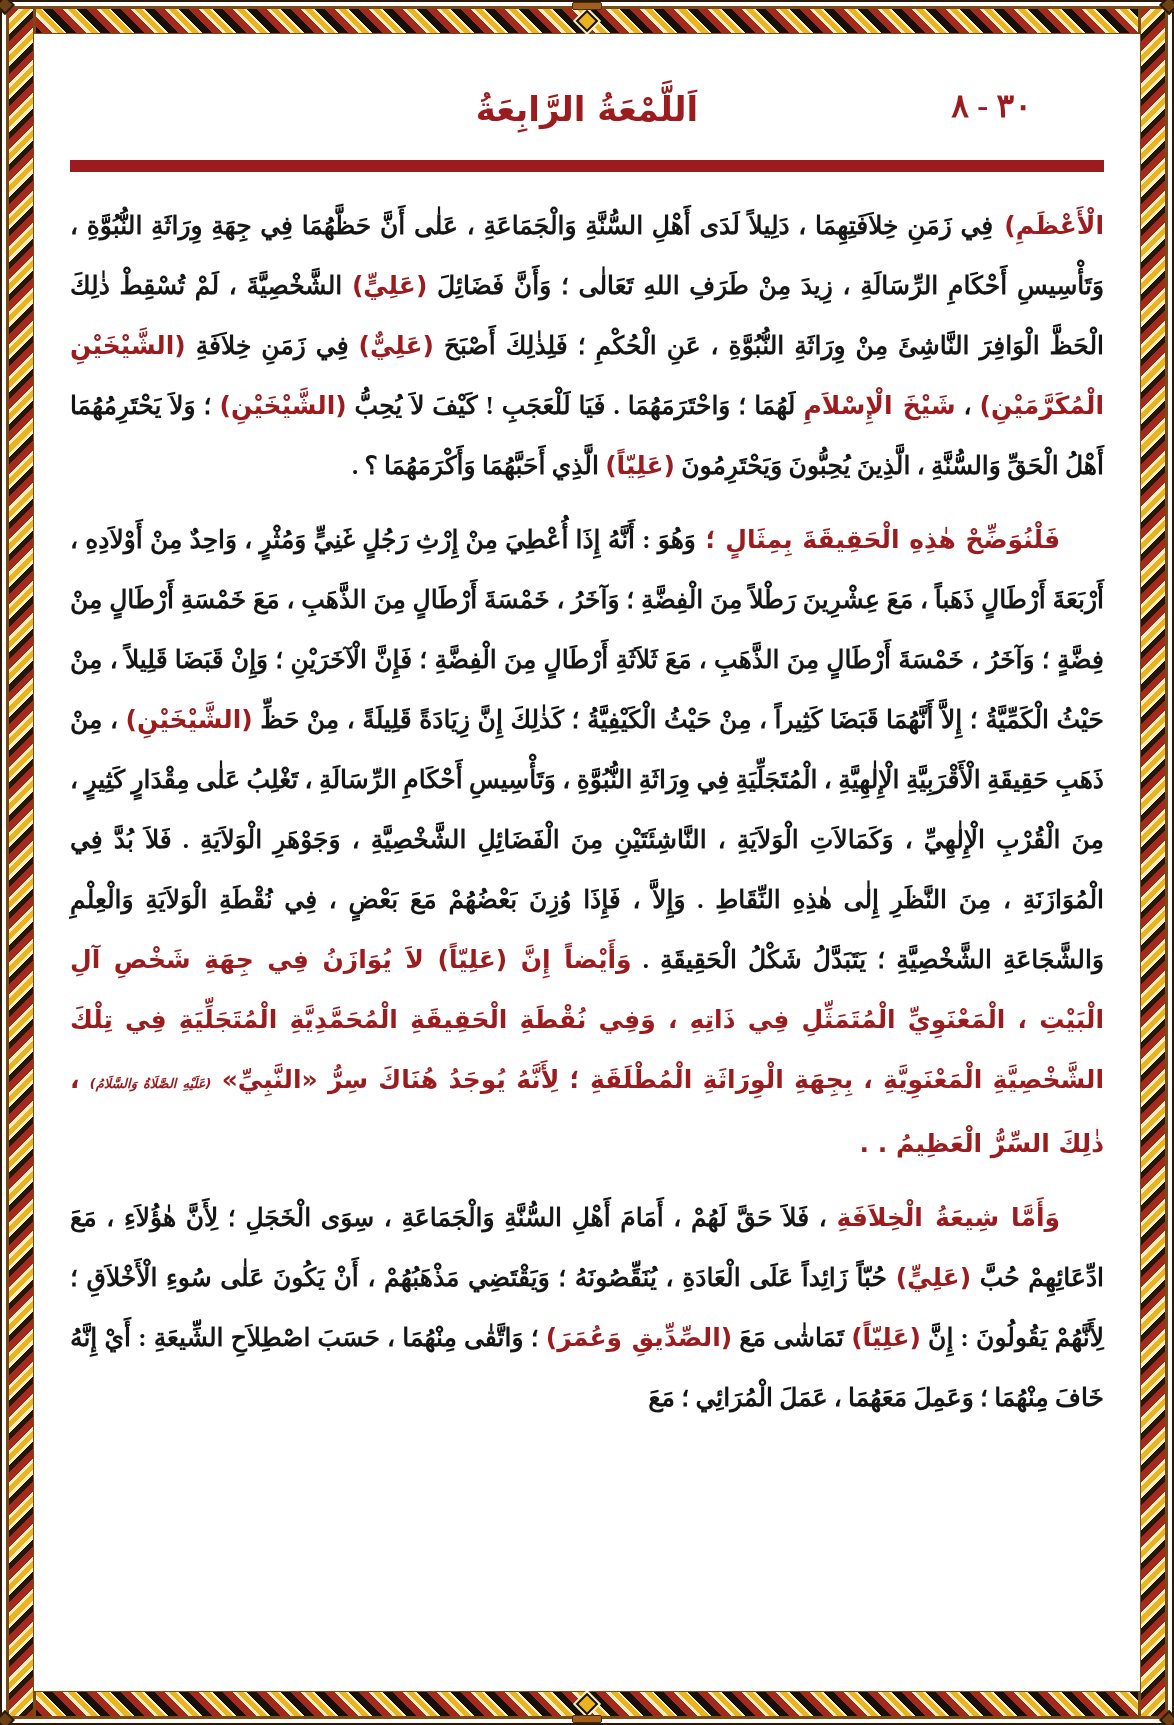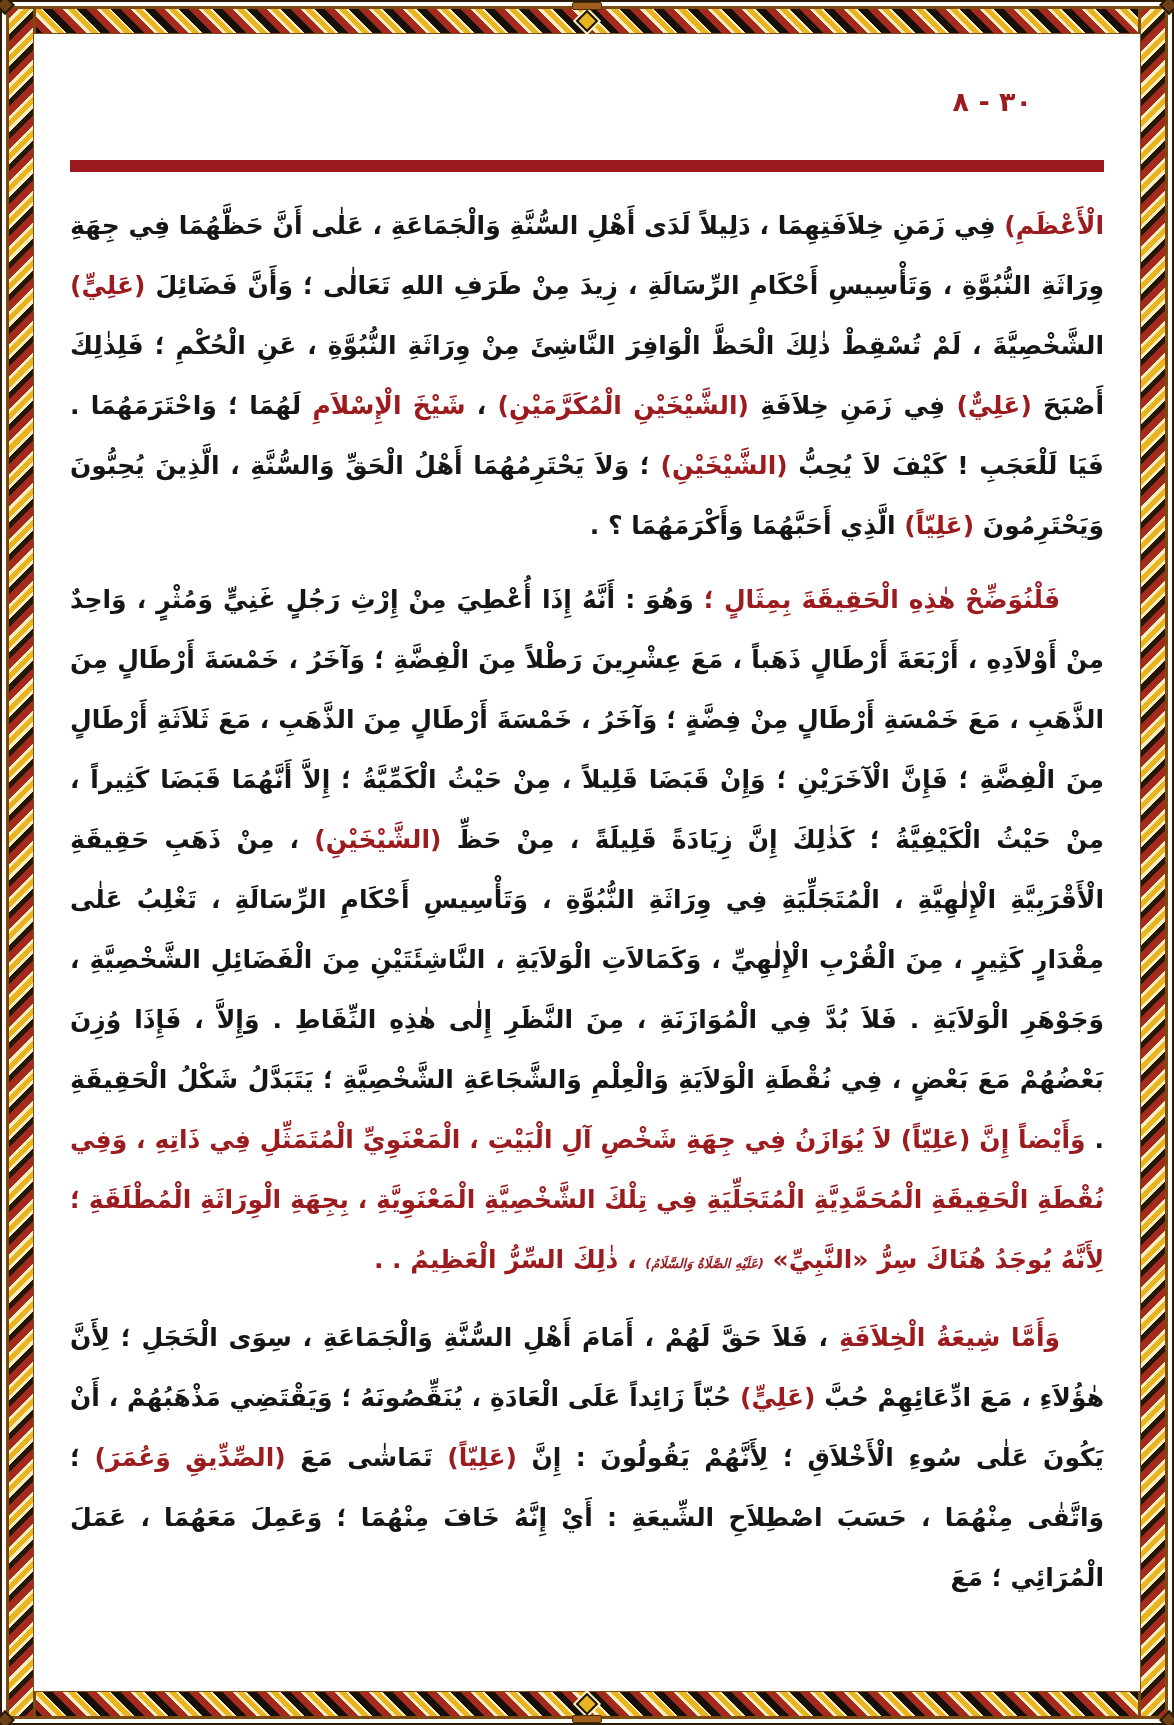--- a/index.html
+++ b/index.html
@@ -74,39 +74,40 @@
     padding:40px 36px 0 36px;
     direction:rtl;
   }
   .header{position:relative;height:78px;}
   .page-title{
     font-size:34px;font-weight:bold;color:var(--accent);
     text-align:center;line-height:70px;
   }
   .page-number{
     position:absolute;top:12px;right:72px;
-    font-size:27px;font-weight:bold;color:var(--accent);
+    font-size:33px;font-weight:bold;color:var(--accent);
     direction:rtl;
+    font-family:Liberation Serif, serif;
   }
   .rule{
     height:6px;
     border-top:3px solid var(--accent);
     border-bottom:9px solid var(--accent);
     margin-top:8px;
   }
   .body-text{
     margin-top:24px;
     font-size:25px;font-weight:bold;color:var(--ink);
     line-height:60px;
     text-align:justify;text-justify:inter-word;
     direction:rtl;
   }
   .para{margin-bottom:14px;}
   .para.indent{text-indent:44px;}
-  .seg-black{color:var(--ink);}
+  .seg-black{color:var(--ink);font-family:Liberation Serif, serif;}
   .seg-red{color:var(--accent);}
   .seg-seal{
     color:var(--accent);
     font-size:13px;
     letter-spacing:-1px;
     font-style:italic;
   }
 </style>
 </head>
 <body>
@@ -122,20 +123,21 @@
     <div class="tab tab-bottom"></div>
     <div class="corner corner-tl"></div>
     <div class="corner corner-tr"></div>
     <div class="corner corner-bl"></div>
     <div class="corner corner-br"></div>
   </div>
 
   <div class="content">
     <header class="header">
       <div class="page-number">٣٠ - ٨</div>
+      <h1 class="page-title">اَللَّمْعَةُ الرَّابِعَةُ</h1>
     </header>
     <div class="rule"></div>
     <main class="body-text">
         <p class="para"><span class="seg-red">الْأَعْظَمِ) </span><span class="seg-black">فِي زَمَنِ خِلاَفَتِهِمَا ، دَلِيلاً لَدَى أَهْلِ السُّنَّةِ وَالْجَمَاعَةِ ، عَلٰى أَنَّ حَظَّهُمَا فِي جِهَةِ وِرَاثَةِ النُّبُوَّةِ ، وَتَأْسِيسِ أَحْكَامِ الرِّسَالَةِ ، زِيدَ مِنْ طَرَفِ اللهِ تَعَالٰى ؛ وَأَنَّ فَضَائِلَ </span><span class="seg-red">(عَلِيٍّ)</span><span class="seg-black"> الشَّخْصِيَّةَ ، لَمْ تُسْقِطْ ذٰلِكَ الْحَظَّ الْوَافِرَ النَّاشِئَ مِنْ وِرَاثَةِ النُّبُوَّةِ ، عَنِ الْحُكْمِ ؛ فَلِذٰلِكَ أَصْبَحَ </span><span class="seg-red">(عَلِيٌّ)</span><span class="seg-black"> فِي زَمَنِ خِلاَفَةِ </span><span class="seg-red">(الشَّيْخَيْنِ الْمُكَرَّمَيْنِ)</span><span class="seg-black"> ، </span><span class="seg-red">شَيْخَ الْإِسْلاَمِ</span><span class="seg-black"> لَهُمَا ؛ وَاحْتَرَمَهُمَا . فَيَا لَلْعَجَبِ ! كَيْفَ لاَ يُحِبُّ </span><span class="seg-red">(الشَّيْخَيْنِ)</span><span class="seg-black"> ؛ وَلاَ يَحْتَرِمُهُمَا أَهْلُ الْحَقِّ وَالسُّنَّةِ ، الَّذِينَ يُحِبُّونَ وَيَحْتَرِمُونَ </span><span class="seg-red">(عَلِيّاً)</span><span class="seg-black"> الَّذِي أَحَبَّهُمَا وَأَكْرَمَهُمَا ؟ .</span></p>
         <p class="para indent"><span class="seg-red">فَلْنُوَضِّحْ هٰذِهِ الْحَقِيقَةَ بِمِثَالٍ ؛ </span><span class="seg-black">وَهُوَ : أَنَّهُ إِذَا أُعْطِيَ مِنْ إِرْثِ رَجُلٍ غَنِيٍّ وَمُثْرٍ ، وَاحِدٌ مِنْ أَوْلاَدِهِ ، أَرْبَعَةَ أَرْطَالٍ ذَهَباً ، مَعَ عِشْرِينَ رَطْلاً مِنَ الْفِضَّةِ ؛ وَآخَرُ ، خَمْسَةَ أَرْطَالٍ مِنَ الذَّهَبِ ، مَعَ خَمْسَةِ أَرْطَالٍ مِنْ فِضَّةٍ ؛ وَآخَرُ ، خَمْسَةَ أَرْطَالٍ مِنَ الذَّهَبِ ، مَعَ ثَلاَثَةِ أَرْطَالٍ مِنَ الْفِضَّةِ ؛ فَإِنَّ الْآخَرَيْنِ ؛ وَإِنْ قَبَضَا قَلِيلاً ، مِنْ حَيْثُ الْكَمِّيَّةُ ؛ إِلاَّ أَنَّهُمَا قَبَضَا كَثِيراً ، مِنْ حَيْثُ الْكَيْفِيَّةُ ؛ كَذٰلِكَ إِنَّ زِيَادَةً قَلِيلَةً ، مِنْ حَظِّ </span><span class="seg-red">(الشَّيْخَيْنِ)</span><span class="seg-black"> ، مِنْ ذَهَبِ حَقِيقَةِ الْأَقْرَبِيَّةِ الْإِلٰهِيَّةِ ، الْمُتَجَلِّيَةِ فِي وِرَاثَةِ النُّبُوَّةِ ، وَتَأْسِيسِ أَحْكَامِ الرِّسَالَةِ ، تَغْلِبُ عَلٰى مِقْدَارٍ كَثِيرٍ ، مِنَ الْقُرْبِ الْإِلٰهِيِّ ، وَكَمَالاَتِ الْوَلاَيَةِ ، النَّاشِئَتَيْنِ مِنَ الْفَضَائِلِ الشَّخْصِيَّةِ ، وَجَوْهَرِ الْوَلاَيَةِ . فَلاَ بُدَّ فِي الْمُوَازَنَةِ ، مِنَ النَّظَرِ إِلٰى هٰذِهِ النِّقَاطِ . وَإِلاَّ ، فَإِذَا وُزِنَ بَعْضُهُمْ مَعَ بَعْضٍ ، فِي نُقْطَةِ الْوَلاَيَةِ وَالْعِلْمِ وَالشَّجَاعَةِ الشَّخْصِيَّةِ ؛ يَتَبَدَّلُ شَكْلُ الْحَقِيقَةِ . </span><span class="seg-red">وَأَيْضاً إِنَّ (عَلِيّاً) لاَ يُوَازَنُ فِي جِهَةِ شَخْصِ آلِ الْبَيْتِ ، الْمَعْنَوِيِّ الْمُتَمَثِّلِ فِي ذَاتِهِ ، وَفِي نُقْطَةِ الْحَقِيقَةِ الْمُحَمَّدِيَّةِ الْمُتَجَلِّيَةِ فِي تِلْكَ الشَّخْصِيَّةِ الْمَعْنَوِيَّةِ ، بِجِهَةِ الْوِرَاثَةِ الْمُطْلَقَةِ ؛ لِأَنَّهُ يُوجَدُ هُنَاكَ سِرُّ «النَّبِيِّ» </span><span class="seg-seal">(عَلَيْهِ الصَّلَاةُ وَالسَّلَامُ)</span><span class="seg-red"> ، ذٰلِكَ السِّرُّ الْعَظِيمُ . .</span></p>
         <p class="para indent"><span class="seg-red">وَأَمَّا شِيعَةُ الْخِلاَفَةِ</span><span class="seg-black"> ، فَلاَ حَقَّ لَهُمْ ، أَمَامَ أَهْلِ السُّنَّةِ وَالْجَمَاعَةِ ، سِوَى الْخَجَلِ ؛ لِأَنَّ هٰؤُلاَءِ ، مَعَ ادِّعَائِهِمْ حُبَّ </span><span class="seg-red">(عَلِيٍّ)</span><span class="seg-black"> حُبّاً زَائِداً عَلَى الْعَادَةِ ، يُنَقِّصُونَهُ ؛ وَيَقْتَضِي مَذْهَبُهُمْ ، أَنْ يَكُونَ عَلٰى سُوءِ الْأَخْلاَقِ ؛ لِأَنَّهُمْ يَقُولُونَ : إِنَّ </span><span class="seg-red">(عَلِيّاً)</span><span class="seg-black"> تَمَاشٰى مَعَ </span><span class="seg-red">(الصِّدِّيقِ وَعُمَرَ)</span><span class="seg-black"> ؛ وَاتَّقٰى مِنْهُمَا ، حَسَبَ اصْطِلاَحِ الشِّيعَةِ : أَيْ إِنَّهُ خَافَ مِنْهُمَا ؛ وَعَمِلَ مَعَهُمَا ، عَمَلَ الْمُرَائِي ؛ مَعَ</span></p>
       </main>
   </div>
 
 </div>

